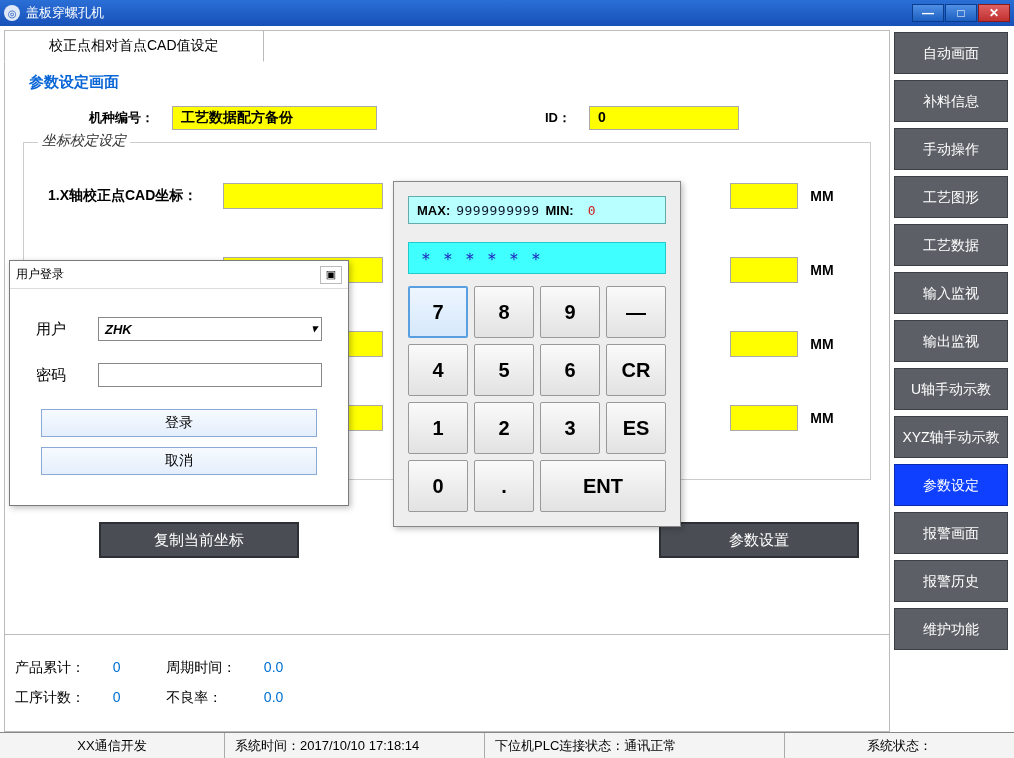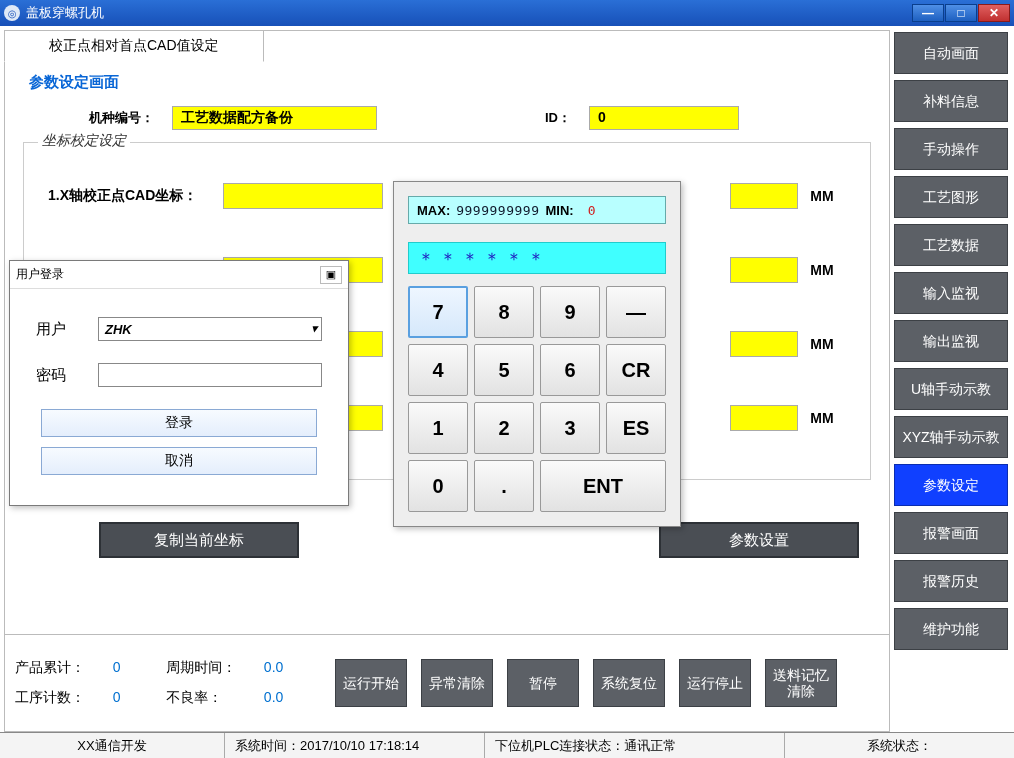--- a/index.html
+++ b/index.html
@@ -211,28 +211,20 @@
       <div class="stat-block">
         <span class="k">产品累计：</span>
         <span class="v">0</span>
         <span class="k">周期时间：</span>
         <span class="v">0.0</span>
         <span class="k">工序计数：</span>
         <span class="v">0</span>
         <span class="k">不良率：</span>
         <span class="v">0.0</span>
       </div>
-      <div class="ops">
-        <div class="op-btn">运行开始</div>
-        <div class="op-btn">异常清除</div>
-        <div class="op-btn">暂停</div>
-        <div class="op-btn">系统复位</div>
-        <div class="op-btn">运行停止</div>
-        <div class="op-btn">送料记忆清除</div>
-      </div>
     </div>
   </div>
 
   <div class="side">
     <div class="side-btn">自动画面</div>
     <div class="side-btn">补料信息</div>
     <div class="side-btn">手动操作</div>
     <div class="side-btn">工艺图形</div>
     <div class="side-btn">工艺数据</div>
     <div class="side-btn">输入监视</div>

